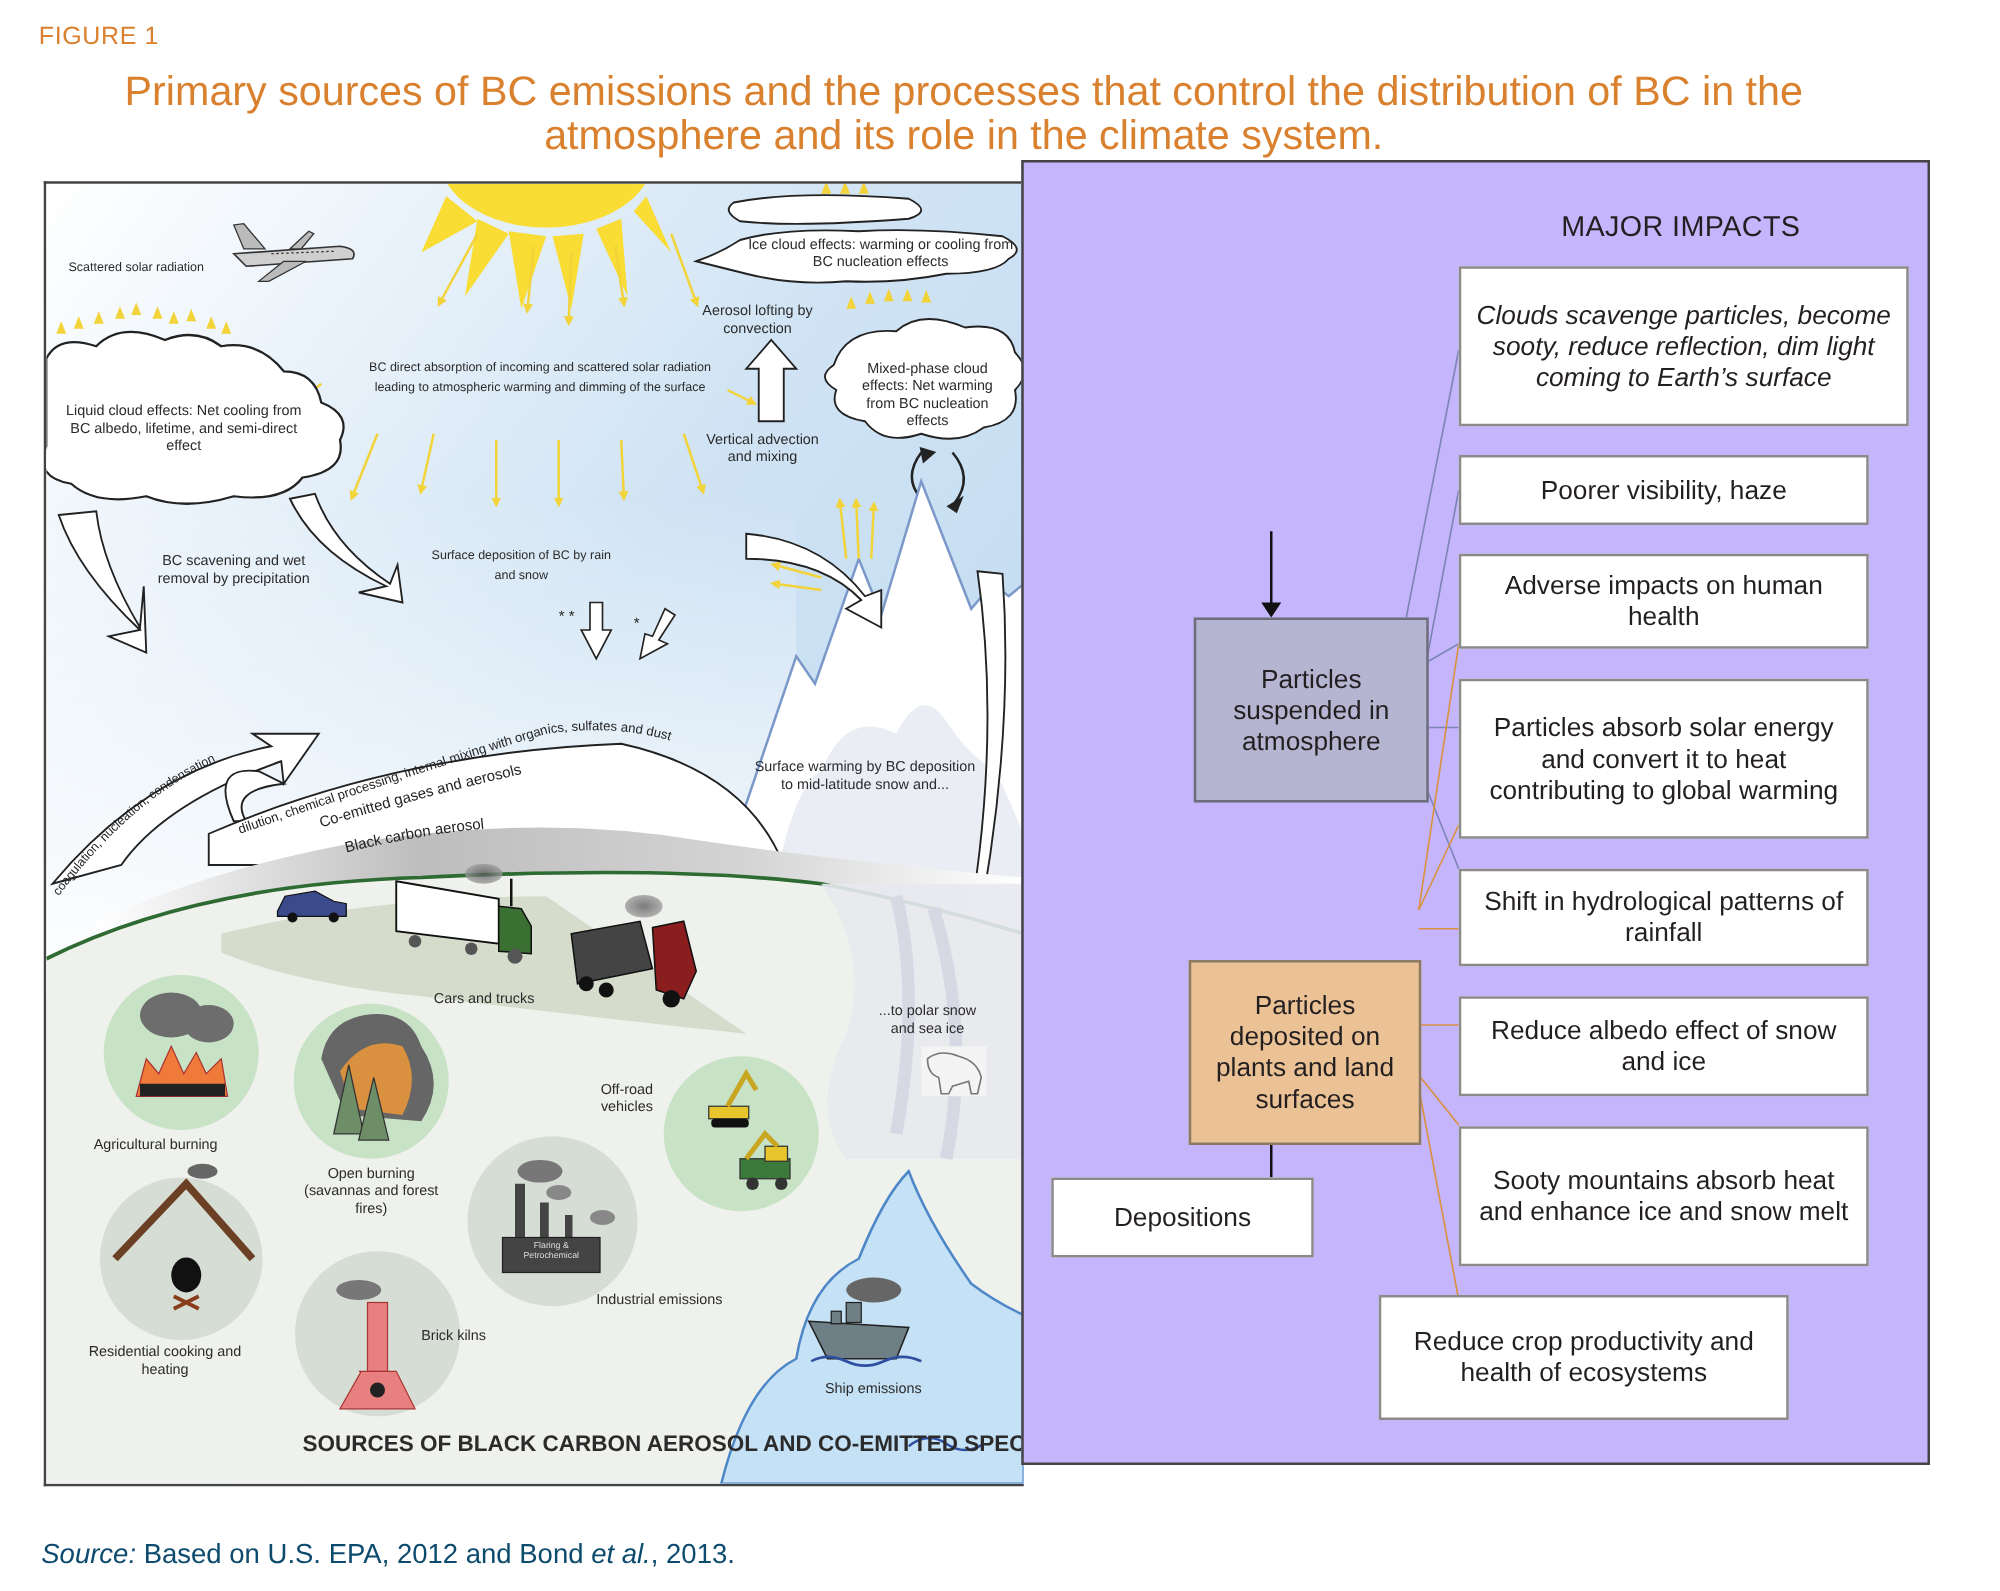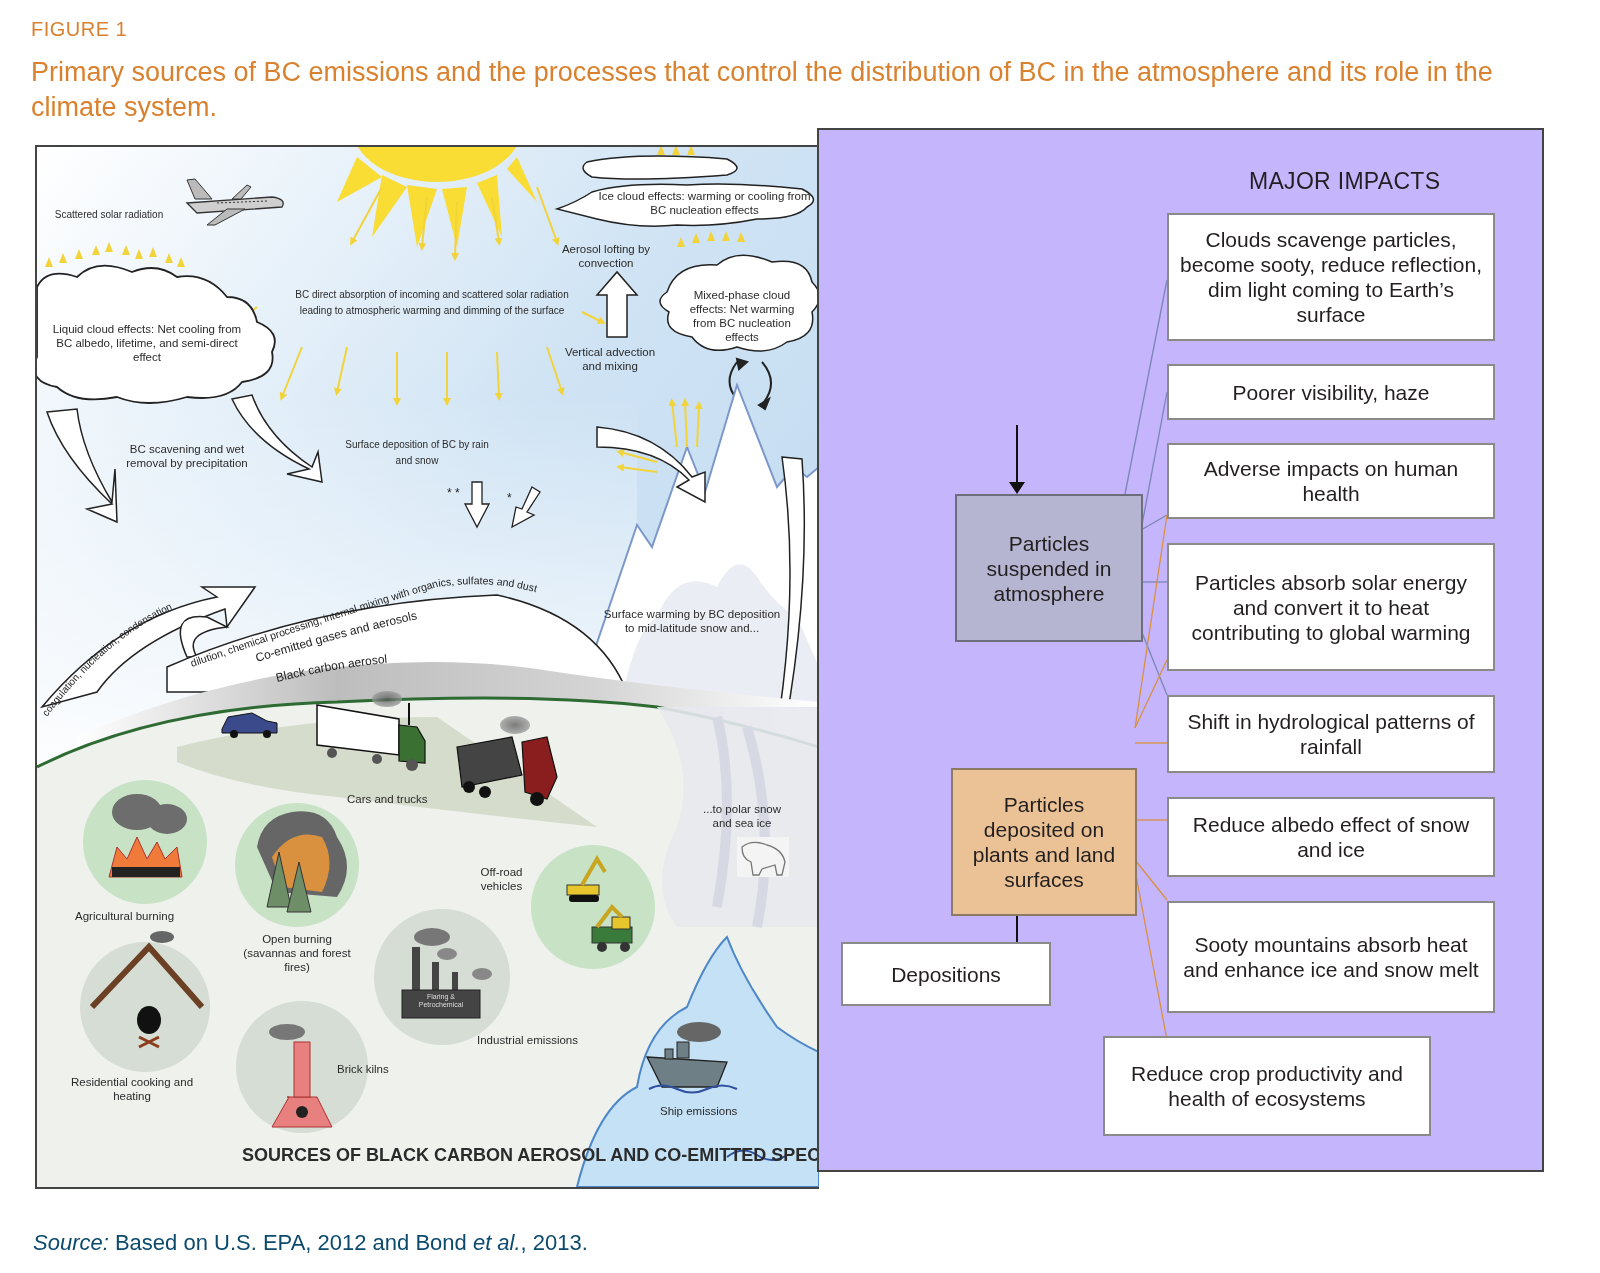--- a/index.html
+++ b/index.html
@@ -1,19 +1,19 @@
 <!DOCTYPE html>
 <html><head>
 <meta charset="utf-8">
 <style>
   html, body { margin: 0; padding: 0; background: #ffffff; }
   body { width: 1600px; height: 1273px; position: relative; overflow: hidden;
          font-family: "Liberation Sans", sans-serif; color: #231f20; }
   .fig-label { position: absolute; left: 31px; top: 18px; font-size: 20px; color: #d9812e; letter-spacing: 0.5px; }
-  .fig-title { position: absolute; left: 31px; top: 55px; width: 1480px; font-size: 27px; line-height: 35px; color: #d9812e; }
+  .fig-title { position: absolute; left: 31px; top: 55px; width: 1480px; font-size: 33px; line-height: 35px; color: #d9812e; text-align: center; }
   .source { position: absolute; left: 33px; top: 1230px; font-size: 22px; color: #0c4a6e; }
   .source i { font-style: italic; }
 
   #left-panel { position: absolute; left: 35px; top: 145px; width: 782px; height: 1040px;
                 border: 2px solid #444; border-right: none; overflow: hidden; }
   #left-panel svg { position: absolute; left: 0; top: 0; }
   #right-panel { position: absolute; left: 817px; top: 128px; width: 723px; height: 1040px;
                  border: 2px solid #444; background: #c4b5fd; overflow: hidden; }
   #right-panel svg.connectors { position: absolute; left: 0; top: 0; }
 
@@ -327,21 +327,21 @@
       <line x1="316" y1="740" x2="348" y2="910"></line>
     </g>
   </svg>
 
   <div class="major">MAJOR IMPACTS</div>
 
   <div class="box purple" style="left:136px;top:364px;width:188px;height:148px;">Particles suspended in atmosphere</div>
   <div class="box orange" style="left:132px;top:598px;width:186px;height:148px;">Particles deposited on plants and land surfaces</div>
   <div class="box" style="left:22px;top:812px;width:210px;height:64px;">Depositions</div>
 
-  <div class="box" style="left:348px;top:83px;width:328px;height:128px;">Clouds scavenge particles, become sooty, reduce reflection, dim light coming to Earth’s surface</div>
+  <div class="box" style="left:348px;top:83px;width:360px;height:128px;font-style:italic;">Clouds scavenge particles, become sooty, reduce reflection, dim light coming to Earth’s surface</div>
   <div class="box" style="left:348px;top:313px;width:328px;height:76px;">Adverse impacts on human health</div>
   <div class="box" style="left:348px;top:234px;width:328px;height:56px;">Poorer visibility, haze</div>
   <div class="box" style="left:348px;top:413px;width:328px;height:128px;">Particles absorb solar energy and convert it to heat contributing to global warming</div>
   <div class="box" style="left:348px;top:565px;width:328px;height:78px;">Shift in hydrological patterns of rainfall</div>
   <div class="box" style="left:348px;top:667px;width:328px;height:80px;">Reduce albedo effect of snow and ice</div>
   <div class="box" style="left:348px;top:771px;width:328px;height:112px;">Sooty mountains absorb heat and enhance ice and snow melt</div>
   <div class="box" style="left:284px;top:906px;width:328px;height:100px;">Reduce crop productivity and health of ecosystems</div>
 </div>
 
 <div class="source">

